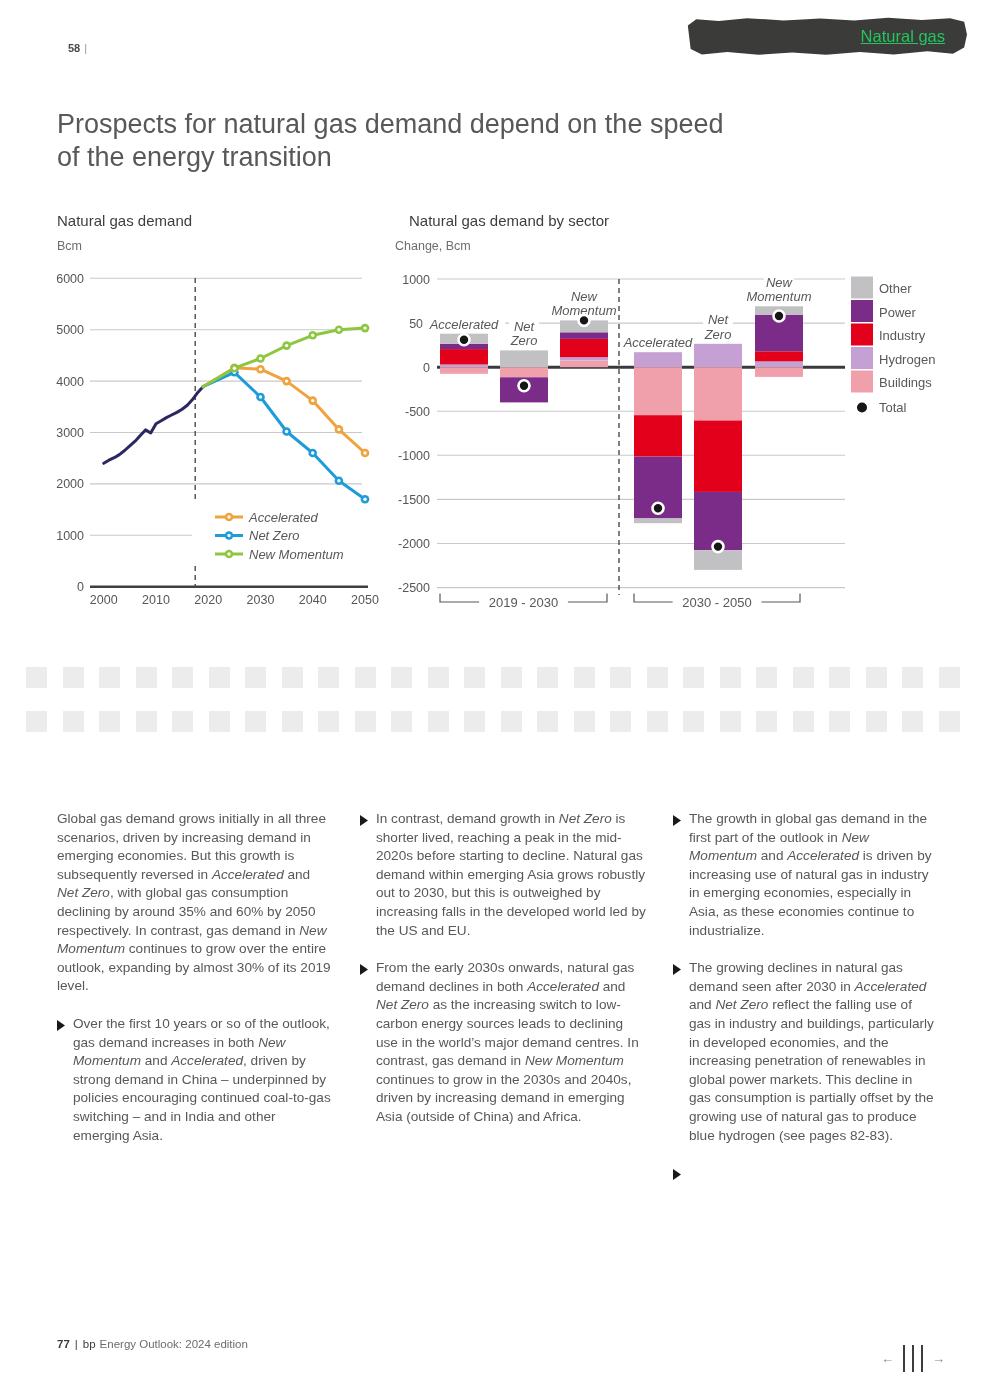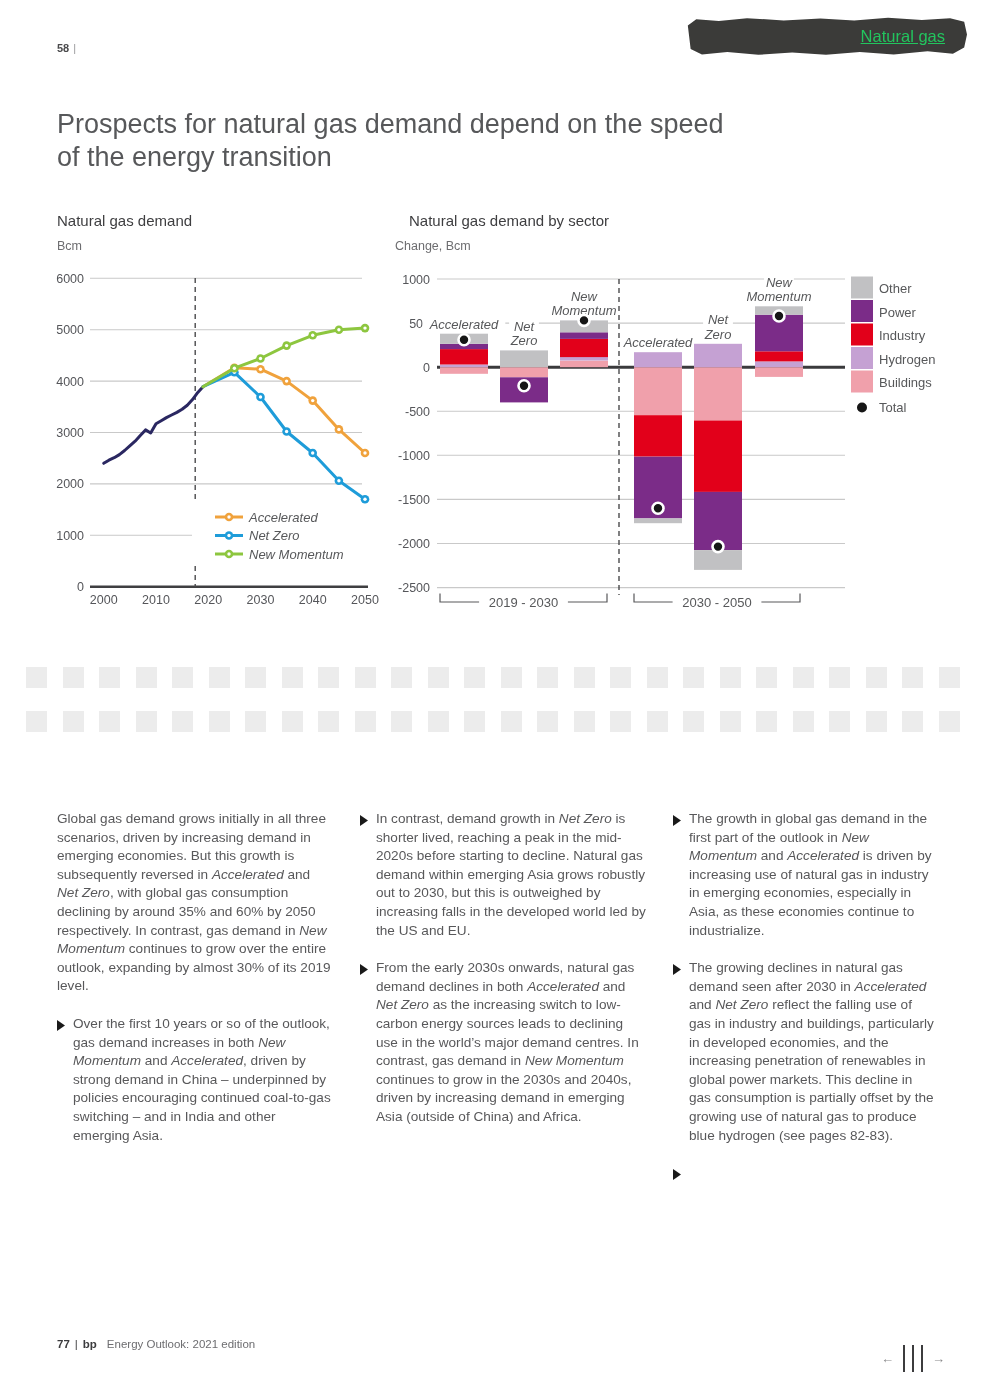--- a/index.html
+++ b/index.html
@@ -1,19 +1,19 @@
 <!DOCTYPE html>
 <html><head>
 <meta charset="utf-8">
 <style>
   html,body{margin:0;padding:0;background:#fff;}
   .page{position:relative;width:992px;height:1398px;background:#ffffff;overflow:hidden;
         font-family:"Liberation Sans",sans-serif;color:#58585a;}
   
-  .pagenum-top{position:absolute;left:57px;top:42px;font-size:11px;color:#4a4a4c;}
+  .pagenum-top{position:absolute;left:68px;top:42px;font-size:11px;color:#4a4a4c;}
   .pagenum-top .num{font-weight:bold;}
   .pagenum-top .sep{color:#9a9a9c;margin-left:4px;font-weight:300;}
   .tag-banner{position:absolute;left:685px;top:17px;width:282px;height:39px;background:#3b3b39;
       clip-path:polygon(1% 22%,4% 6%,12% 10%,22% 3%,35% 9%,48% 4%,60% 9%,72% 2%,84% 8%,94% 3%,99% 12%,100% 45%,99% 78%,95% 94%,86% 88%,74% 96%,62% 90%,50% 97%,38% 91%,26% 97%,15% 90%,6% 96%,2% 82%);
       display:flex;align-items:center;justify-content:flex-end;}
   .tag-banner span{color:#22c55e;font-size:16.5px;padding-right:22px;text-decoration:underline;}
   h1.page-title{position:absolute;left:57px;top:108px;width:780px;margin:0;
       font-size:27px;font-weight:400;line-height:33px;color:#57585a;white-space:pre-line;letter-spacing:0;}
   
   .chart-title{position:absolute;margin:0;font-size:15px;font-weight:400;color:#3e3e40;}
@@ -37,21 +37,21 @@
   .col{font-size:13.6px;line-height:18.6px;color:#58585a;}
   .col1{width:278px;} .col2{width:288px;} .col3{width:262px;}
   .para{position:relative;margin:0 0 19px 0;}
   .para.bullet{padding-left:16px;}
   .bmark{position:absolute;left:0;top:3px;}
   .col em{font-style:italic;}
   
   .footer-left{position:absolute;left:57px;top:1338px;font-size:11.5px;color:#6d6d70;}
   .footer-left .num{font-weight:bold;color:#3c3c3e;}
   .footer-left .sep{color:#3c3c3e;margin:0 5px;}
-  .footer-left .brand{font-weight:bold;color:#3c3c3e;margin-right:10px;}
+  .footer-left .brand{font-weight:normal;color:#3c3c3e;margin-right:4px;}
   .footer-nav{position:absolute;right:47px;top:1344px;display:flex;align-items:center;gap:9px;height:28px;}
   .footer-nav .arrow{color:#8a8a8c;font-size:13px;cursor:pointer;}
   .nav-bars{display:flex;gap:7px;}
   .nav-bars i{display:block;width:2px;height:27px;background:#3c3c3e;}
 </style>
 </head>
 <body>
 
 <div class="page">
 
@@ -334,21 +334,21 @@
         <div class="para bullet"><span class="bmark"><svg width="8" height="11" viewBox="0 0 8 11">
               <path d="M0 0 L8 5.5 L0 11 Z" fill="#1a1a1a"></path>
             </svg></span><span><span>The growing declines in natural gas demand seen after 2030 in </span><em>Accelerated</em><span> and </span><em>Net Zero</em><span> reflect the falling use of gas in industry and buildings, particularly in developed economies, and the increasing penetration of renewables in global power markets. This decline in gas consumption is partially offset by the growing use of natural gas to produce blue hydrogen (see pages 82-83).</span></span></div>
         <div class="para bullet"><span class="bmark"><svg width="8" height="11" viewBox="0 0 8 11">
               <path d="M0 0 L8 5.5 L0 11 Z" fill="#1a1a1a"></path>
             </svg></span></div>
       </div>
     </div>
 
   <div class="footer-left">
-    <span class="num">77</span><span class="sep">|</span><span class="brand">bp</span><span>Energy Outlook: 2021 edition</span>
+    <span class="num">77</span><span class="sep">|</span><span class="brand">bp</span><span>Energy Outlook: 2024 edition</span>
   </div>
 
   <div class="footer-nav">
     <span class="arrow">←</span>
     <span class="nav-bars">
         <i></i>
         <i></i>
         <i></i>
       </span>
     <span class="arrow">→</span>

